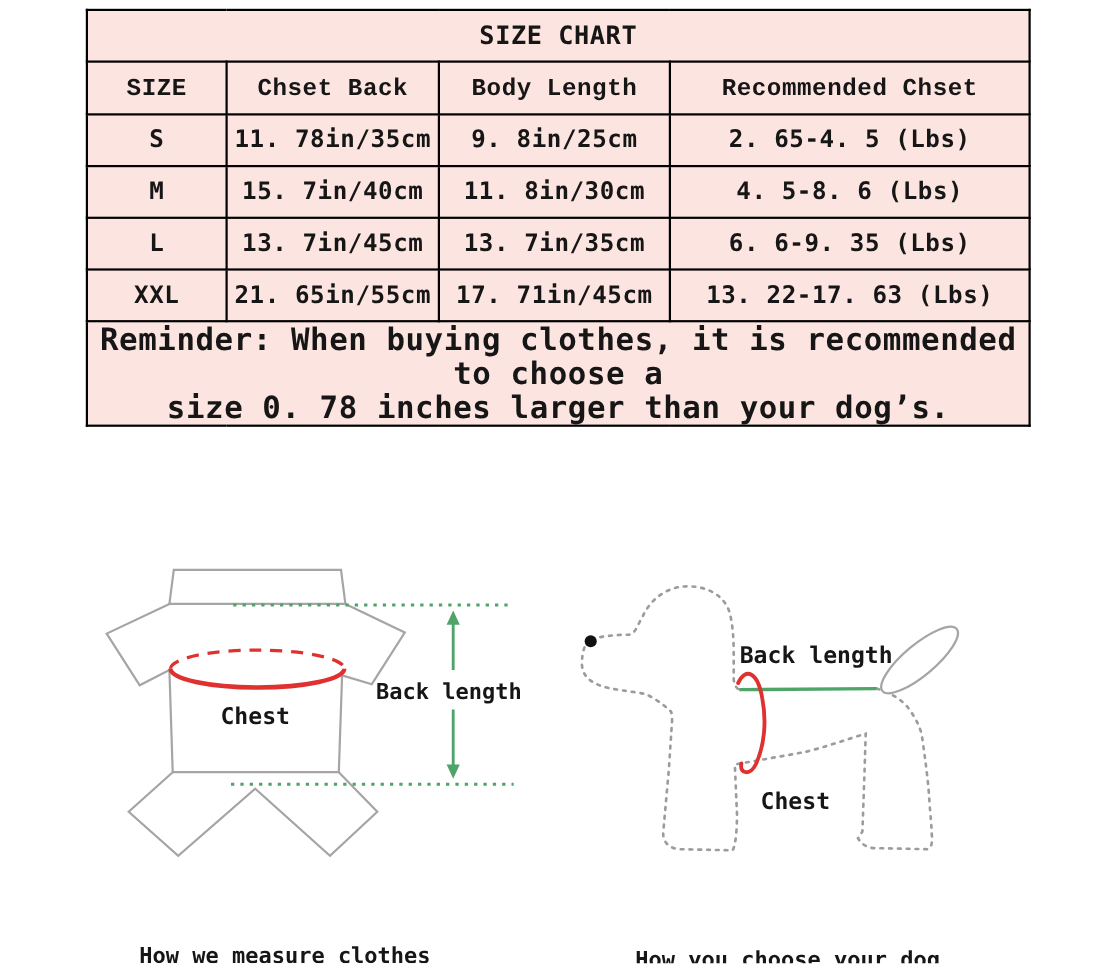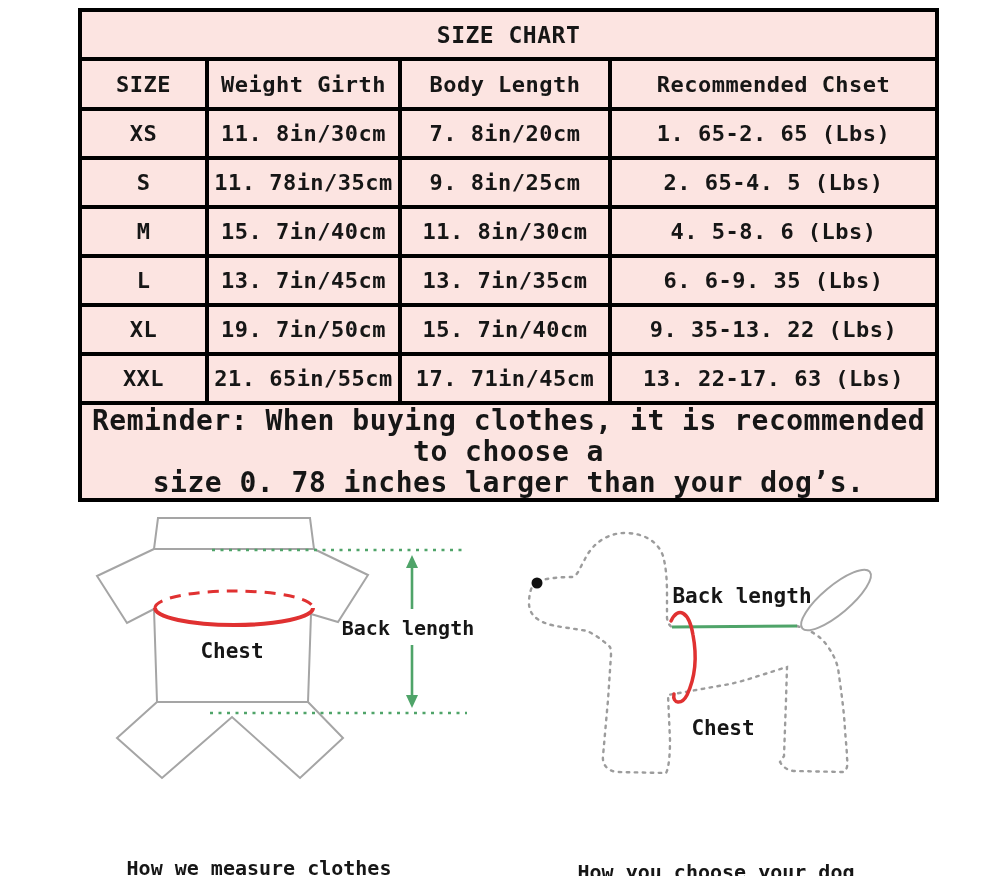--- a/index.html
+++ b/index.html
@@ -1,25 +1,25 @@
 <!DOCTYPE html>
 <html><head>
 <meta charset="utf-8">
 <style>
   html,body{margin:0;padding:0;background:#ffffff;}
   #page{position:relative;width:1000px;height:876px;background:#ffffff;overflow:hidden;
         font-family:"DejaVu Sans Mono","Liberation Mono",monospace;color:#161616;}
   
   table.size-table{position:absolute;left:78px;top:8px;width:857px;
         border-collapse:collapse;table-layout:fixed;}
-  table.size-table td{border:4px solid #000000;background:#fce4e1;
+  table.size-table td{border:2px solid #000000;background:#fce4e1;
         text-align:center;vertical-align:middle;padding:0;
         font-size:22px;font-weight:700;letter-spacing:0.5px;}
   tr.title-row td{font-size:23px;height:45px;}
-  tr.header-row td{height:46px;}
+  tr.header-row td{height:46px;font-family:Liberation Mono, monospace;}
   tr.data-row td{height:45px;}
   tr.reminder-row td{height:84px;font-size:28px;line-height:31px;}
   
   .diagram{position:absolute;}
   svg text{font-family:"DejaVu Sans Mono","Liberation Mono",monospace;
         font-weight:700;fill:#161616;}
   .caption{position:absolute;width:300px;text-align:center;
         font-size:20px;font-weight:700;color:#161616;margin-top:47px;}
   #clothes-caption{left:109px;top:809px;}
   #dog-caption{left:566px;top:813px;}
@@ -35,53 +35,41 @@
         <col style="width:193px">
       <col style="width:210px">
         <col style="width:327px">
     </colgroup>
     <tbody>
       <tr class="title-row">
         <td colspan="4">SIZE CHART</td>
       </tr>
       <tr class="header-row">
         <td>SIZE</td>
-        <td>Weight Girth</td>
+        <td>Chset Back</td>
         <td>Body Length</td>
         <td>Recommended Chset</td>
-      </tr>
-      <tr class="data-row">
-        <td>XS</td>
-        <td>11. 8in/30cm</td>
-        <td>7. 8in/20cm</td>
-        <td>1. 65-2. 65 (Lbs)</td>
       </tr>
       <tr class="data-row">
         <td>S</td>
         <td>11. 78in/35cm</td>
         <td>9. 8in/25cm</td>
         <td>2. 65-4. 5 (Lbs)</td>
       </tr>
       <tr class="data-row">
         <td>M</td>
         <td>15. 7in/40cm</td>
         <td>11. 8in/30cm</td>
         <td>4. 5-8. 6 (Lbs)</td>
       </tr>
       <tr class="data-row">
         <td>L</td>
         <td>13. 7in/45cm</td>
         <td>13. 7in/35cm</td>
         <td>6. 6-9. 35 (Lbs)</td>
-      </tr>
-      <tr class="data-row">
-        <td>XL</td>
-        <td>19. 7in/50cm</td>
-        <td>15. 7in/40cm</td>
-        <td>9. 35-13. 22 (Lbs)</td>
       </tr>
       <tr class="data-row">
         <td>XXL</td>
         <td>21. 65in/55cm</td>
         <td>17. 71in/45cm</td>
         <td>13. 22-17. 63 (Lbs)</td>
       </tr>
       <tr class="reminder-row">
         <td colspan="4">
           <div>Reminder: When buying clothes, it is recommended to choose a</div>

